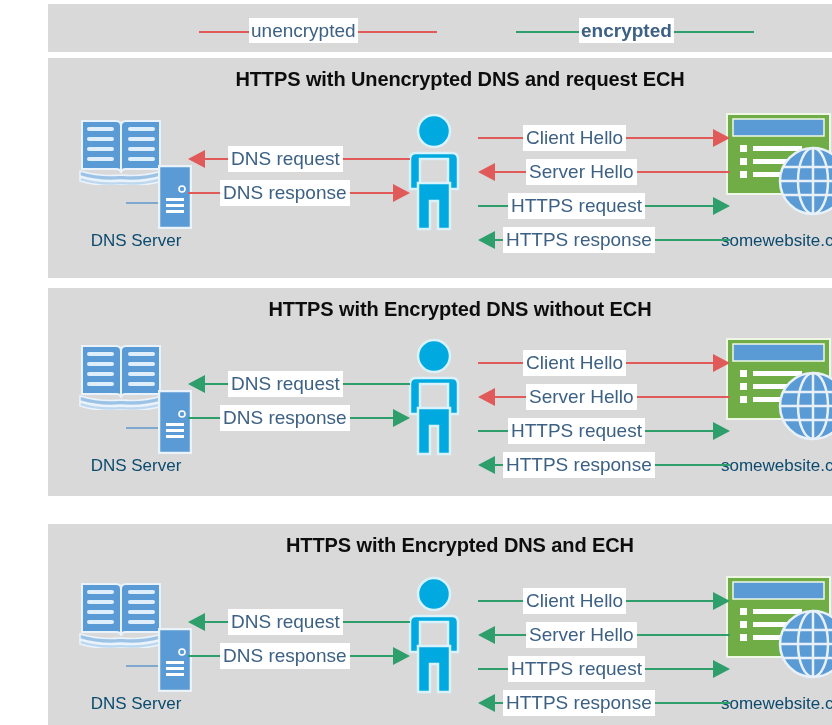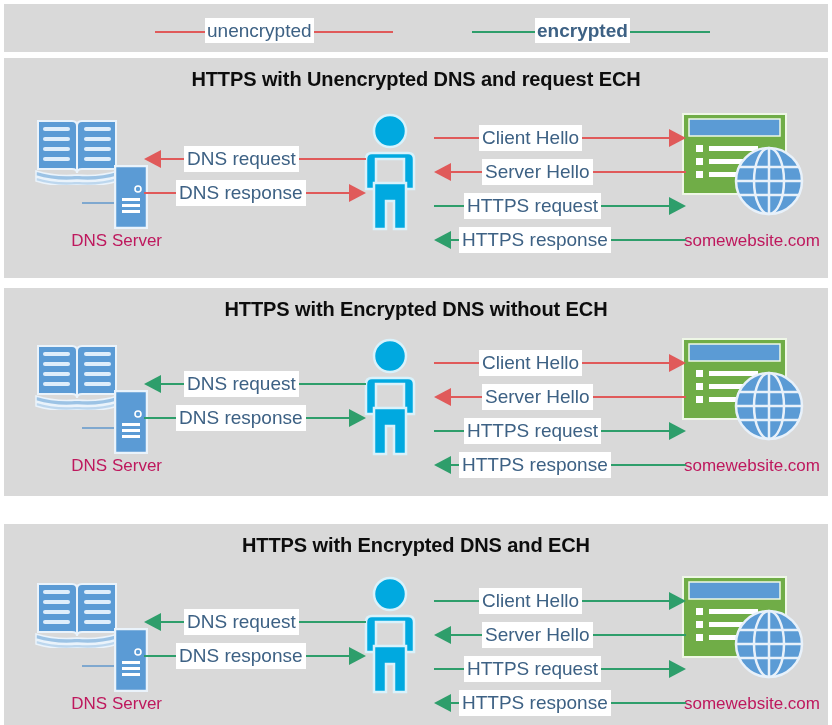--- a/index.html
+++ b/index.html
@@ -2,21 +2,21 @@
 <html><head>
 <meta charset="utf-8">
 <style>
   html,body{margin:0;padding:0;background:#ffffff;}
   body{
     width:832px;height:725px;
     font-family:"Liberation Sans","DejaVu Sans",sans-serif;
     -webkit-font-smoothing:antialiased;
     overflow:hidden;
   }
-  .page{position:relative;width:667px;height:725px;background:#ffffff;}
+  .page{position:relative;width:667px;height:725px;background:#ffffff;margin-left:44px;}
 
   
   .legend{
     position:absolute;left:4px;top:4px;width:824px;height:48px;
     background:#d9d9d9;
   }
   .legend-item{position:absolute;top:0;height:48px;}
   .legend-line{
     position:absolute;top:27px;height:2px;
   }
@@ -35,22 +35,22 @@
   .panel-title{
     position:absolute;left:0;top:10px;width:824px;
     text-align:center;color:#0d0d0d;
     font-size:20px;font-weight:bold;letter-spacing:-0.1px;
     white-space:nowrap;
   }
 
   
   .actor{position:absolute;}
   .actor-caption{
-    position:absolute;color:#be185d;font-size:17px;white-space:nowrap;
-    text-align:right;
+    position:absolute;color:#0c4a6e;font-size:17px;white-space:nowrap;
+    text-align:center;
   }
 
   
   .dns-book{position:absolute;left:0;top:0;}
   .dns-tower{position:absolute;}
   .dns-link{position:absolute;height:2px;background:#7fa8cf;}
 
   
   .person{position:absolute;}
 

